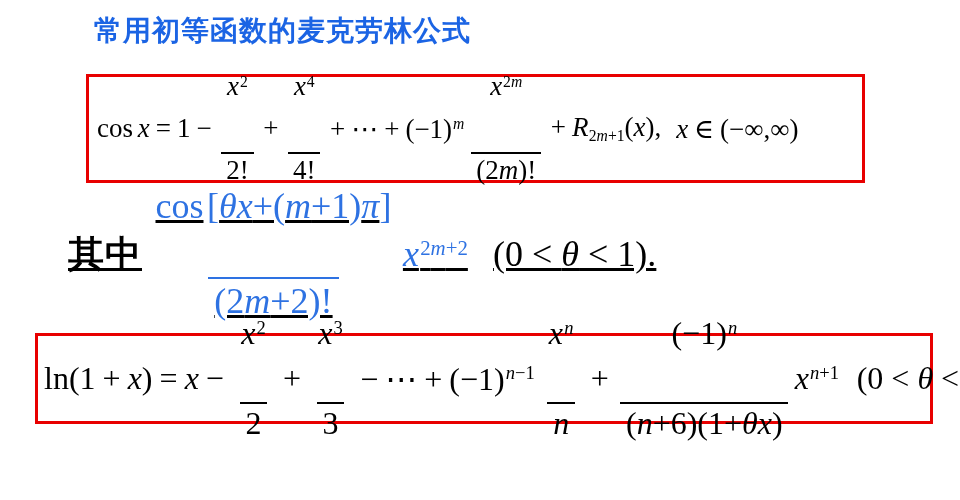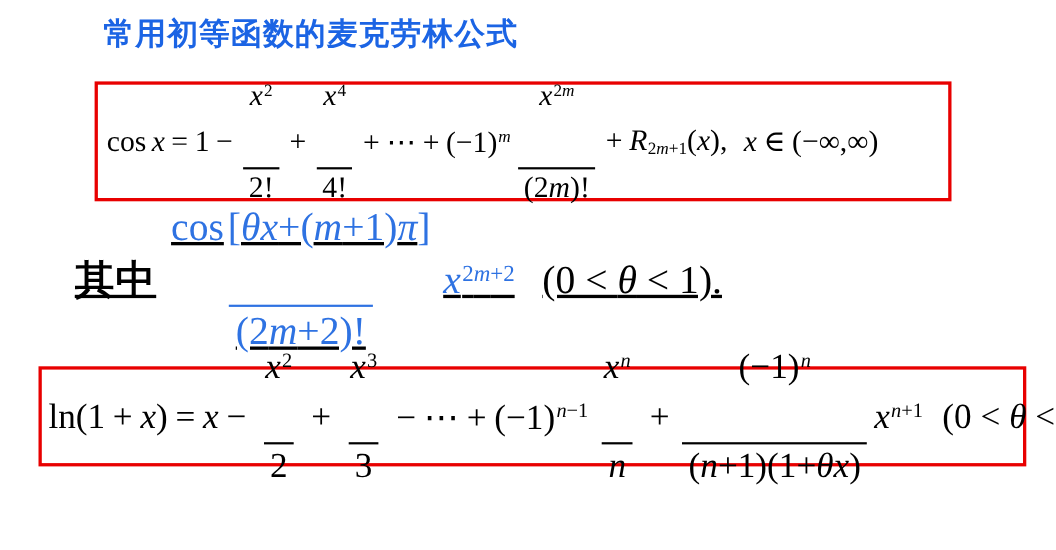--- a/index.html
+++ b/index.html
@@ -104,21 +104,21 @@
           </span>
           <span class="chunk"><span class="op">−</span><span class="rm">⋯</span><span class="op">+</span><span class="rm"><span class="rm">(−1)</span></span><span class="sup"><span class="it">n</span><span class="rm">−1</span></span></span>
           <span class="spc" style="width: 0.12em;"></span>
           <span class="frac">
             <span class="num"><span class="it">x</span><span class="sup"><span class="it">n</span></span></span>
             <span class="den"><span class="it">n</span></span>
           </span>
           <span class="chunk"><span class="op">+</span></span>
           <span class="frac">
             <span class="num"><span class="rm"><span class="rm">(−1)</span></span><span class="sup"><span class="it">n</span></span></span>
-            <span class="den"><span class="rm"><span class="rm">(</span><span class="it">n</span><span class="rm">+1)(1+</span><span class="it">θx</span><span class="rm">)</span></span></span>
+            <span class="den"><span class="rm"><span class="rm">(</span><span class="it">n</span><span class="rm">+6)(1+</span><span class="it">θx</span><span class="rm">)</span></span></span>
           </span>
           <span class="spc" style="width: 0.06em;"></span>
           <span class="chunk"><span class="it">x</span><span class="sup"><span class="it">n</span><span class="rm">+1</span></span></span>
           <span class="spc" style="width: 0.55em;"></span>
           <span class="chunk"><span class="rm"><span class="rm">(0 &lt; </span><span class="it">θ</span><span class="rm"> &lt; 1).</span></span></span>
         </span>
       </div>
   </div>
 </div>
 

